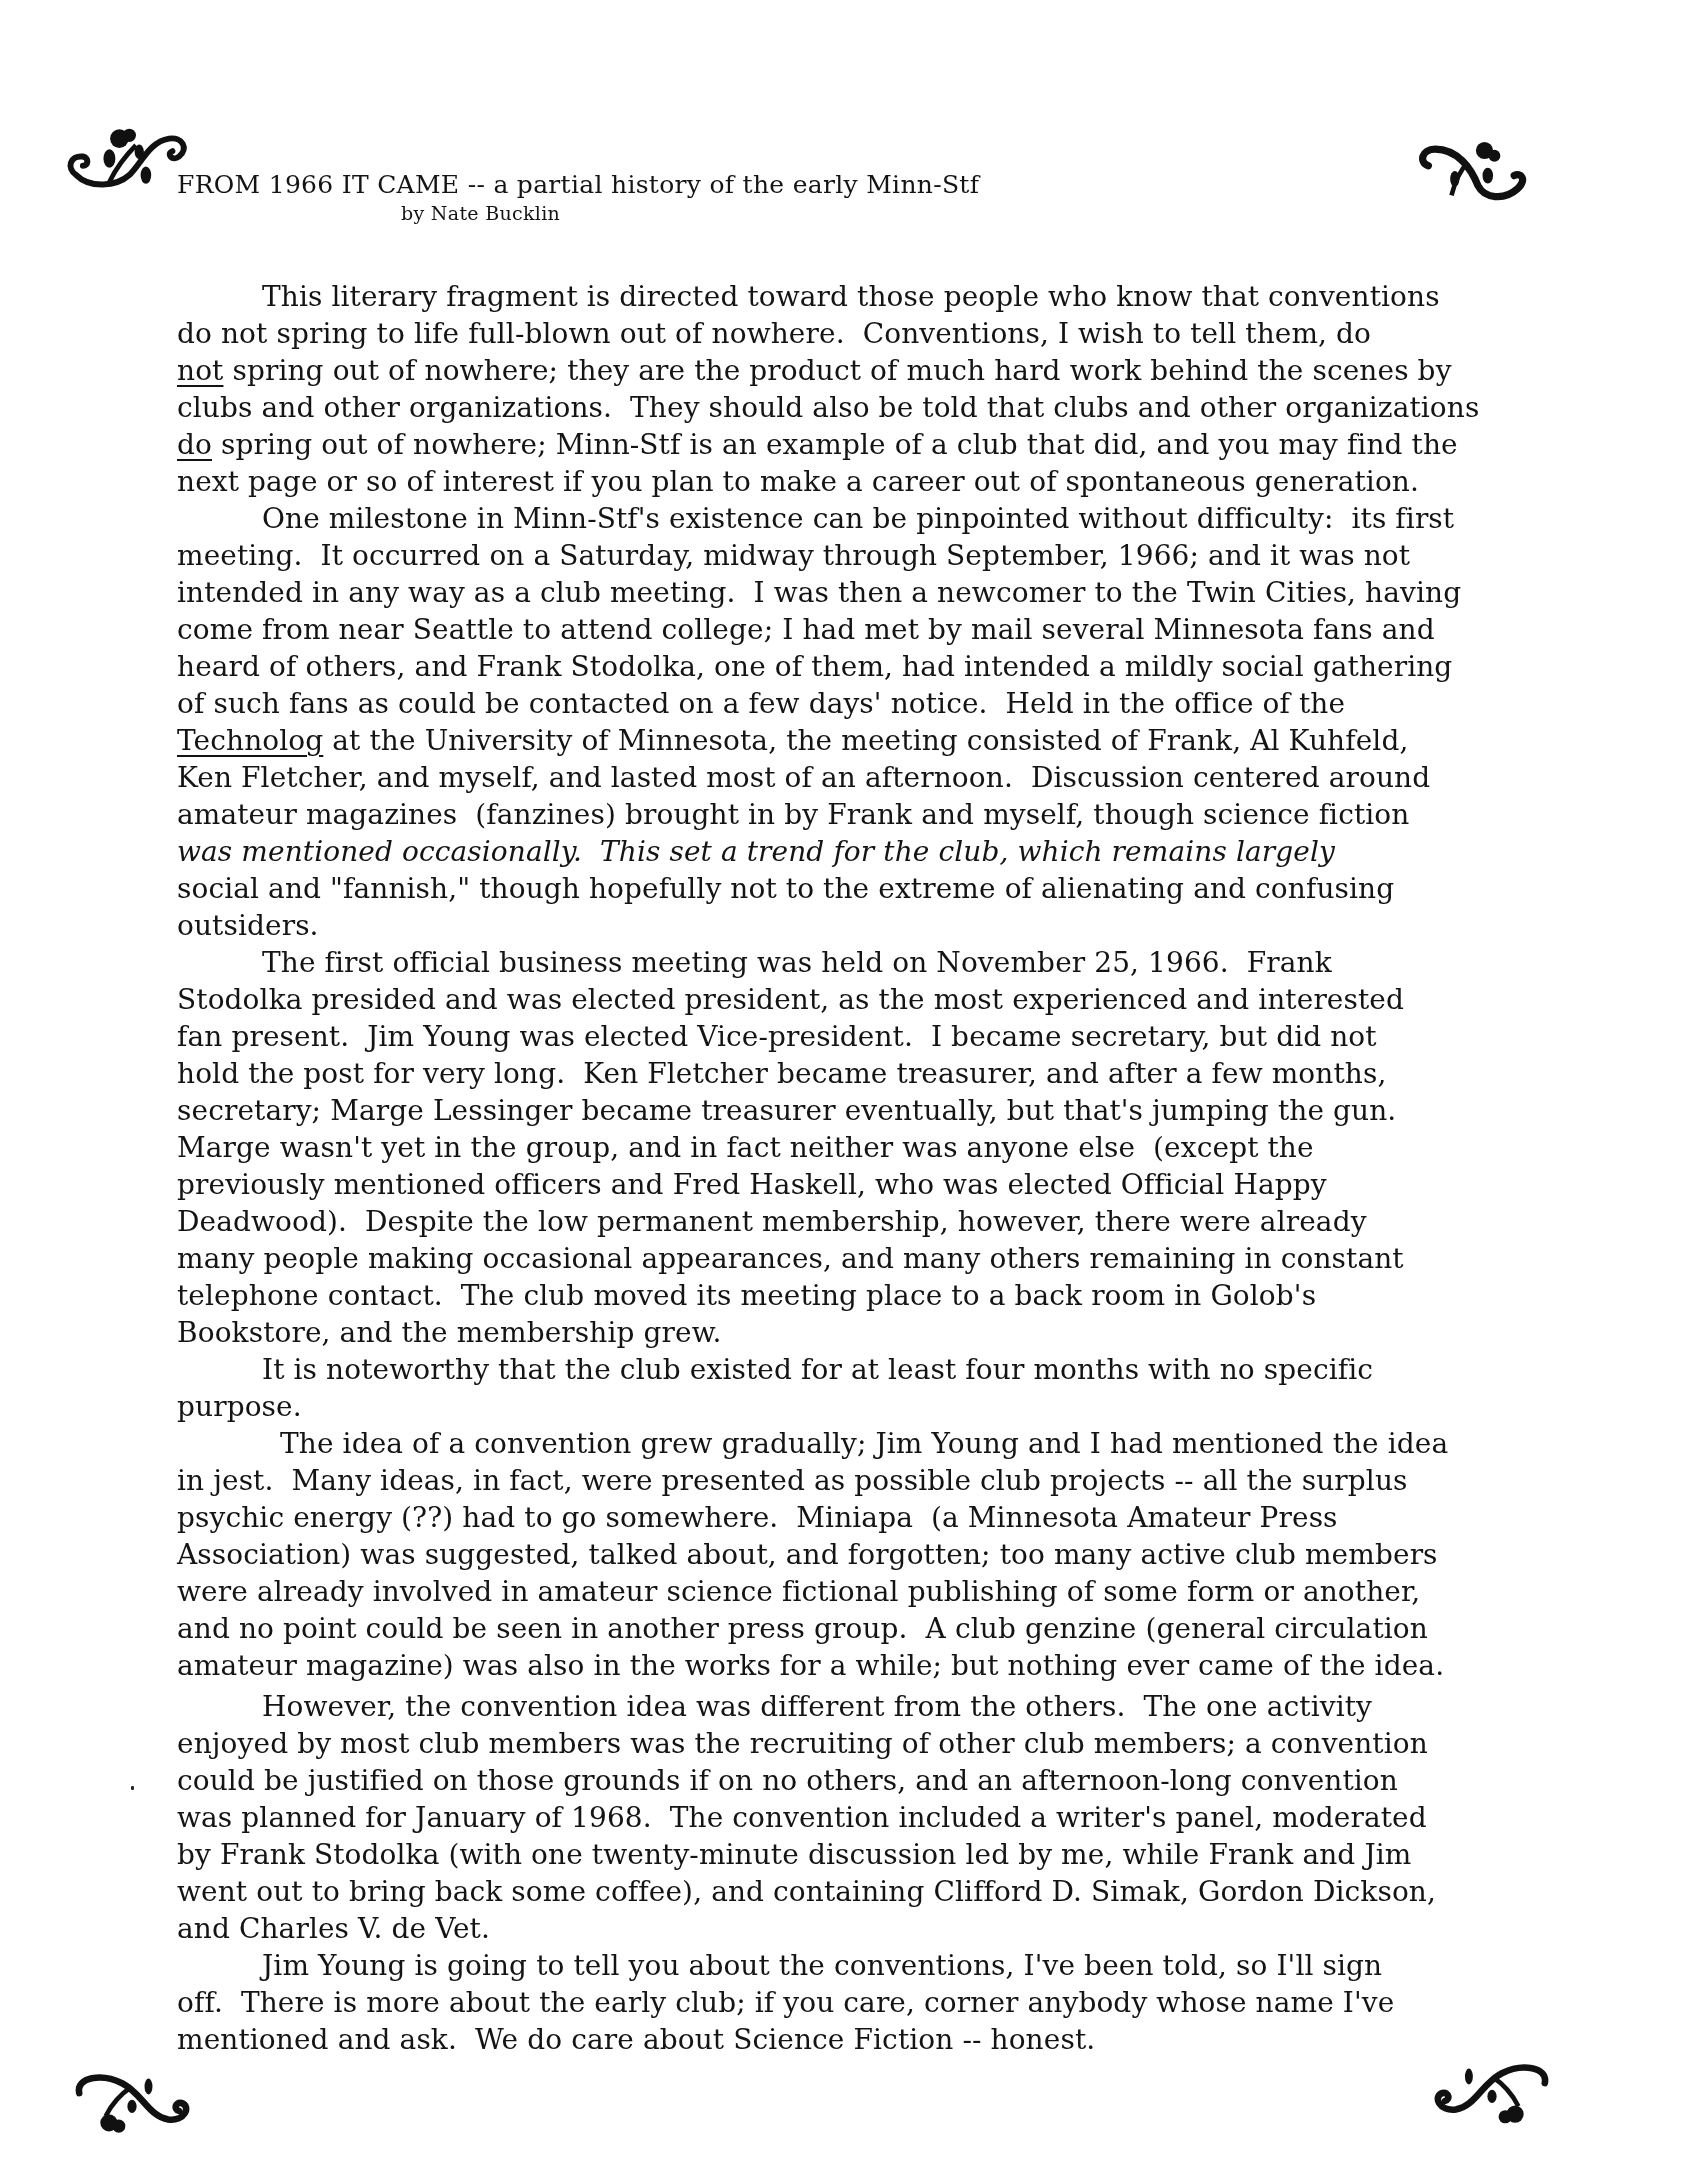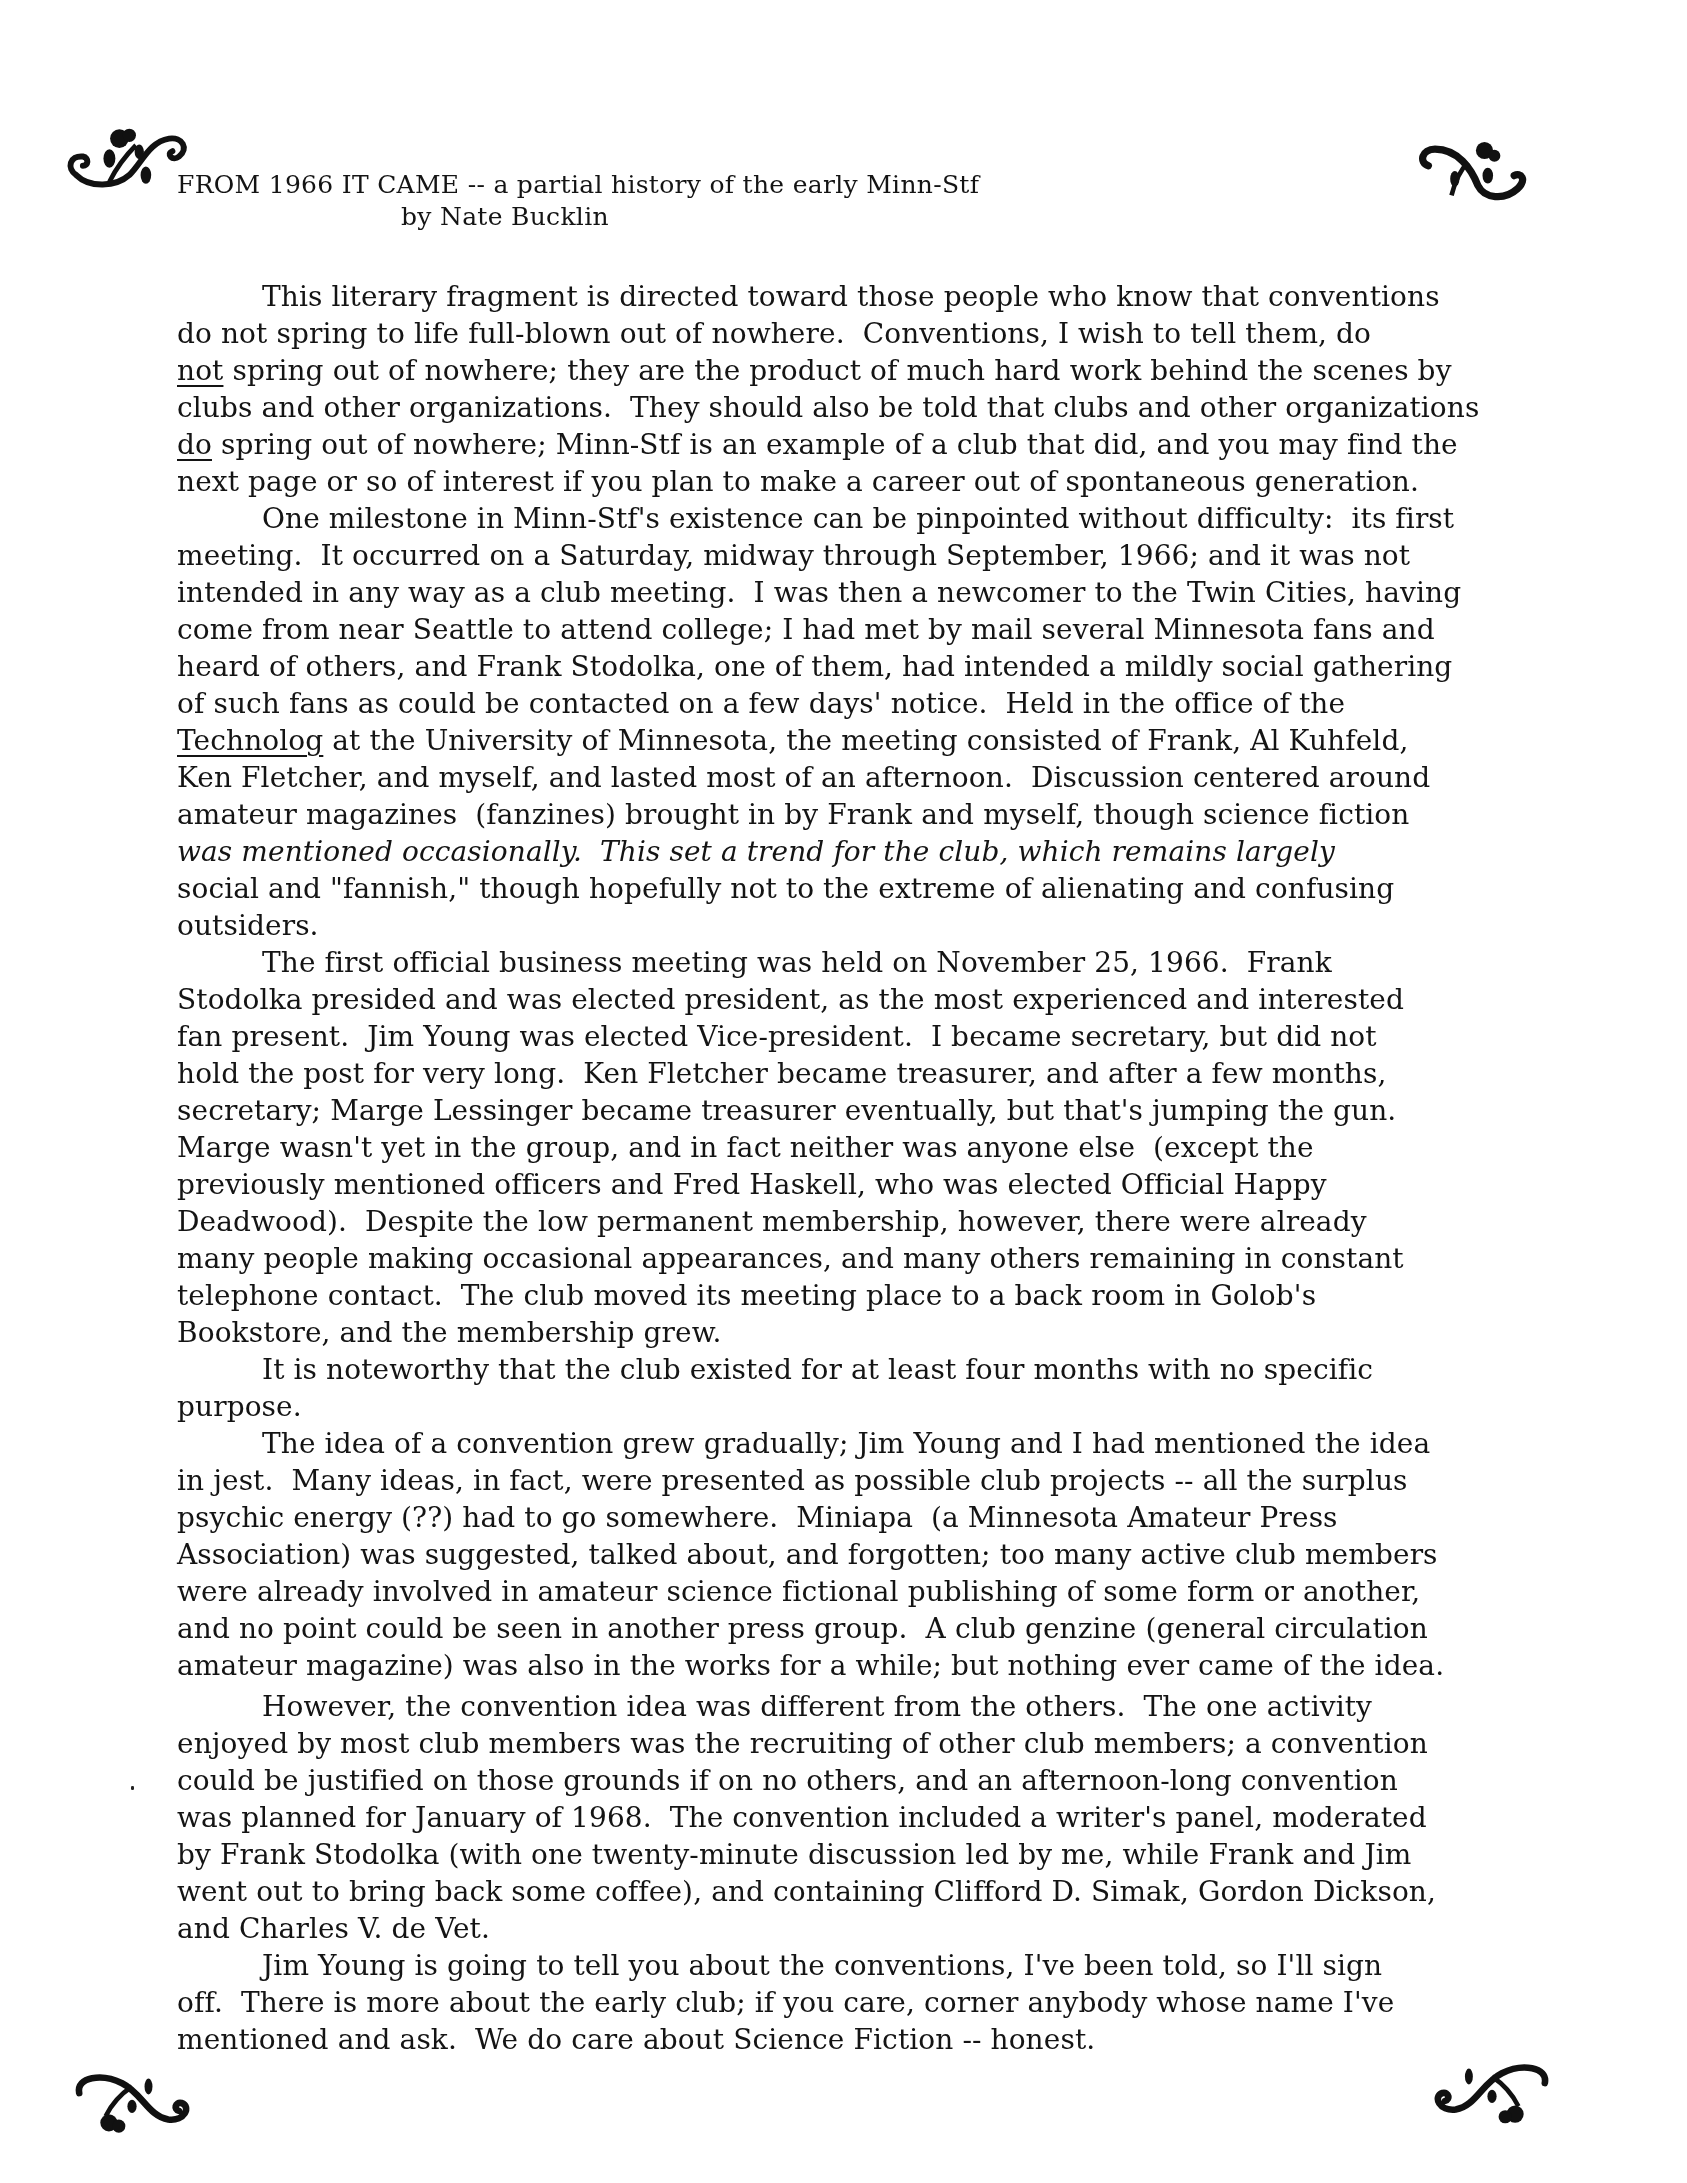--- a/index.html
+++ b/index.html
@@ -14,21 +14,21 @@
   #orn-tr { left: 1405px; top: 136px; width: 126px; height: 66px; }
   #orn-bl { left: 69px; top: 2070px; width: 126px; height: 66px; }
   #orn-br { left: 1429px; top: 2060px; width: 126px; height: 66px; }
 
   .title-line {
     position: absolute; left: 177px; top: 170px;
     font-size: 25px; letter-spacing: 0.3px; white-space: nowrap;
   }
   .byline {
     position: absolute; left: 401px; top: 202px;
-    font-size: 25px; letter-spacing: 0.3px; white-space: nowrap;
+    font-size: 19px; letter-spacing: 0.3px; white-space: nowrap;
   }
   .body-text {
     position: absolute; left: 177px; top: 278px; width: 1323px;
     font-size: 28px; line-height: 37px; letter-spacing: 0.1px;
   }
   .line { white-space: nowrap; height: 37px; }
   .indent { padding-left: 85px; }
   .gap { height: 4px; }
   u { text-decoration-thickness: 2px; text-underline-offset: 4.6px; }
   .speck { position: absolute; left: 131px; top: 1786px; width: 2.6px; height: 4px; background: #222; border-radius: 1.3px; }
@@ -115,21 +115,21 @@
       <div class="line"><span style="white-space: pre;">Deadwood).  Despite the low permanent membership, however, there were already</span></div>
       <div class="line"><span style="white-space: pre;">many people making occasional appearances, and many others remaining in constant</span></div>
       <div class="line"><span style="white-space: pre;">telephone contact.  The club moved its meeting place to a back room in Golob's</span></div>
       <div class="line"><span style="white-space: pre;">Bookstore, and the membership grew.</span></div>
     </div>
     <div>
       <div class="line indent"><span style="white-space: pre;">It is noteworthy that the club existed for at least four months with no specific</span></div>
       <div class="line"><span style="white-space: pre;">purpose.</span></div>
     </div>
     <div>
-      <div class="line indent"><span style="white-space: pre;">The idea of a convention grew gradually; Jim Young and I had mentioned the idea</span></div>
+      <div class="line indent"><span style="white-space: pre; margin-left: 18px;">The idea of a convention grew gradually; Jim Young and I had mentioned the idea</span></div>
       <div class="line"><span style="white-space: pre;">in jest.  Many ideas, in fact, were presented as possible club projects -- all the surplus</span></div>
       <div class="line"><span style="white-space: pre;">psychic energy (??) had to go somewhere.  Miniapa  (a Minnesota Amateur Press</span></div>
       <div class="line"><span style="white-space: pre;">Association) was suggested, talked about, and forgotten; too many active club members</span></div>
       <div class="line"><span style="white-space: pre;">were already involved in amateur science fictional publishing of some form or another,</span></div>
       <div class="line"><span style="white-space: pre;">and no point could be seen in another press group.  A club genzine (general circulation</span></div>
       <div class="line"><span style="white-space: pre;">amateur magazine) was also in the works for a while; but nothing ever came of the idea.</span></div>
     </div>
     <div class="gap"></div>
     <div>
       <div class="line indent"><span style="white-space: pre;">However, the convention idea was different from the others.  The one activity</span></div>

